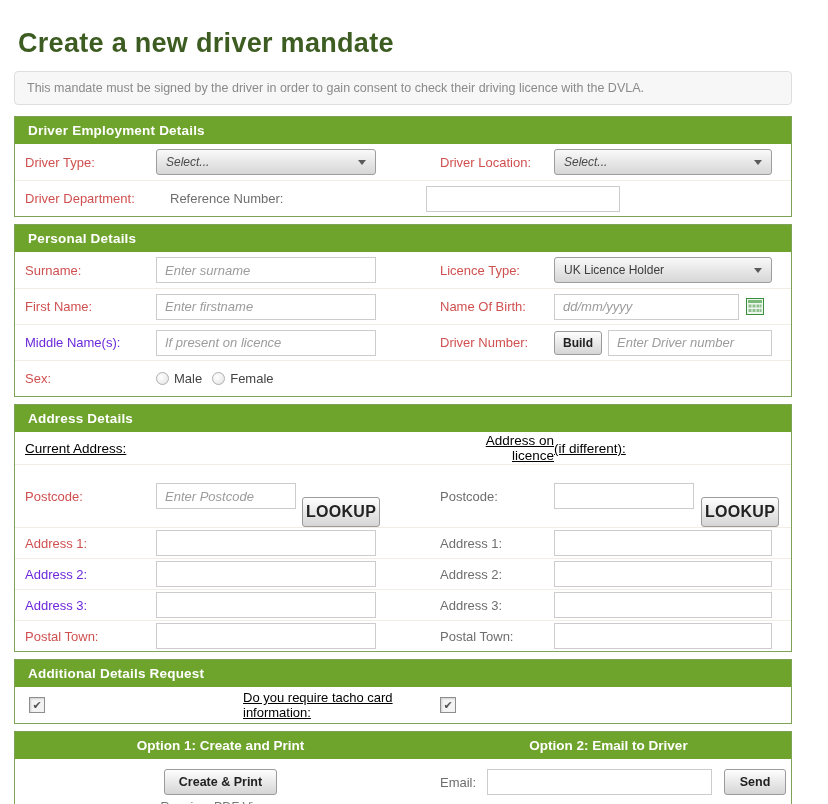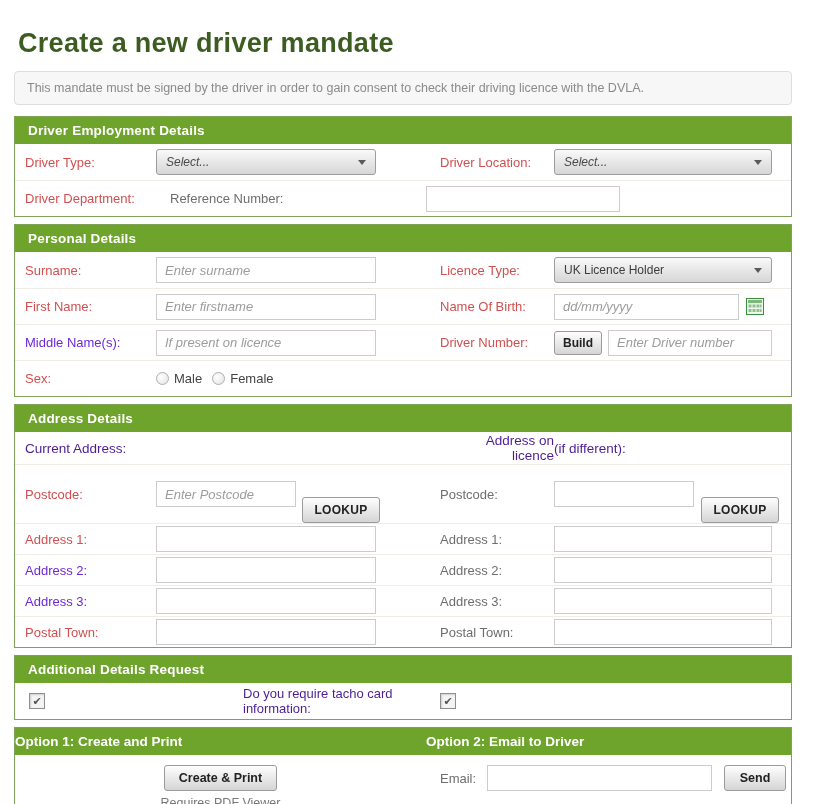--- a/index.html
+++ b/index.html
@@ -66,21 +66,21 @@
   .row-check {
     display: grid;
     grid-template-columns: 214px 197px 223px 1fr;
     align-items: center;
     min-height: 36px;
   }
 
   .lbl { padding-left: 10px; font-size: 13px; color: #6d28d9; }
   .lbl2 { padding-left: 14px; font-size: 13px; color: #6e6e6e; }
   .req { color: #d05050; }
-  .dark { color: #4c1d95; font-size: 13.5px; }
+  .dark { color: #000000; font-size: 13.5px; text-decoration: underline; }
 
   .field { display: flex; align-items: center; }
 
   input[type="text"] {
     height: 26px;
     border: 1px solid #cccccc;
     border-radius: 0;
     padding: 0 8px;
     font-size: 13px;
     color: #555;
@@ -121,21 +121,21 @@
     background: linear-gradient(#fefefe, #d5d5d5);
     border: 1px solid #9b9b9b;
     border-radius: 3px;
     font-weight: bold;
     font-size: 12px;
     color: #222;
     font-family: "Liberation Sans", sans-serif;
     padding: 4px 10px;
     cursor: pointer;
   }
-  .btn-lookup { width: 78px; text-align: center; font-size: 12px; padding: 5px 0; letter-spacing: 0.3px; margin-top: 32px; }
+  .btn-lookup { width: 78px; text-align: center; font-size: 16px; padding: 5px 0; letter-spacing: 0.3px; margin-top: 32px; }
   .btn-build { margin-right: 6px; padding: 4px 8px; }
   .btn-send { width: 62px; text-align: center; padding: 5px 0; font-size: 12.5px; }
   .btn-print { padding: 5px 14px; font-size: 12.5px; }
 
   .radio {
     display: inline-block;
     width: 13px; height: 13px;
     border-radius: 50%;
     border: 1px solid #afafaf;
     background: radial-gradient(circle at 35% 35%, #ffffff, #e2e2e2);
@@ -163,21 +163,21 @@
   .addr-head-right { display: flex; align-items: center; }
   .addr-head-right .t1 { margin-left: 14px; width: 114px; text-align: right; }
 
   .opt-head {
     display: grid;
     grid-template-columns: 411px 1fr;
     background: #6fa42c;
   }
   .opt-head span {
     color: #fff; font-weight: bold; font-size: 13.5px;
-    padding: 6px 0;
+    text-align: center; padding: 6px 0;
   }
   .opt-body {
     display: grid;
     grid-template-columns: 411px 1fr;
     padding: 10px 0 20px 0;
     align-items: start;
   }
   .opt-left { display: flex; flex-direction: column; align-items: center; }
   .pdf-note { font-size: 12.5px; color: #777; margin-top: 5px; }
   .opt-right { display: flex; align-items: center; }

